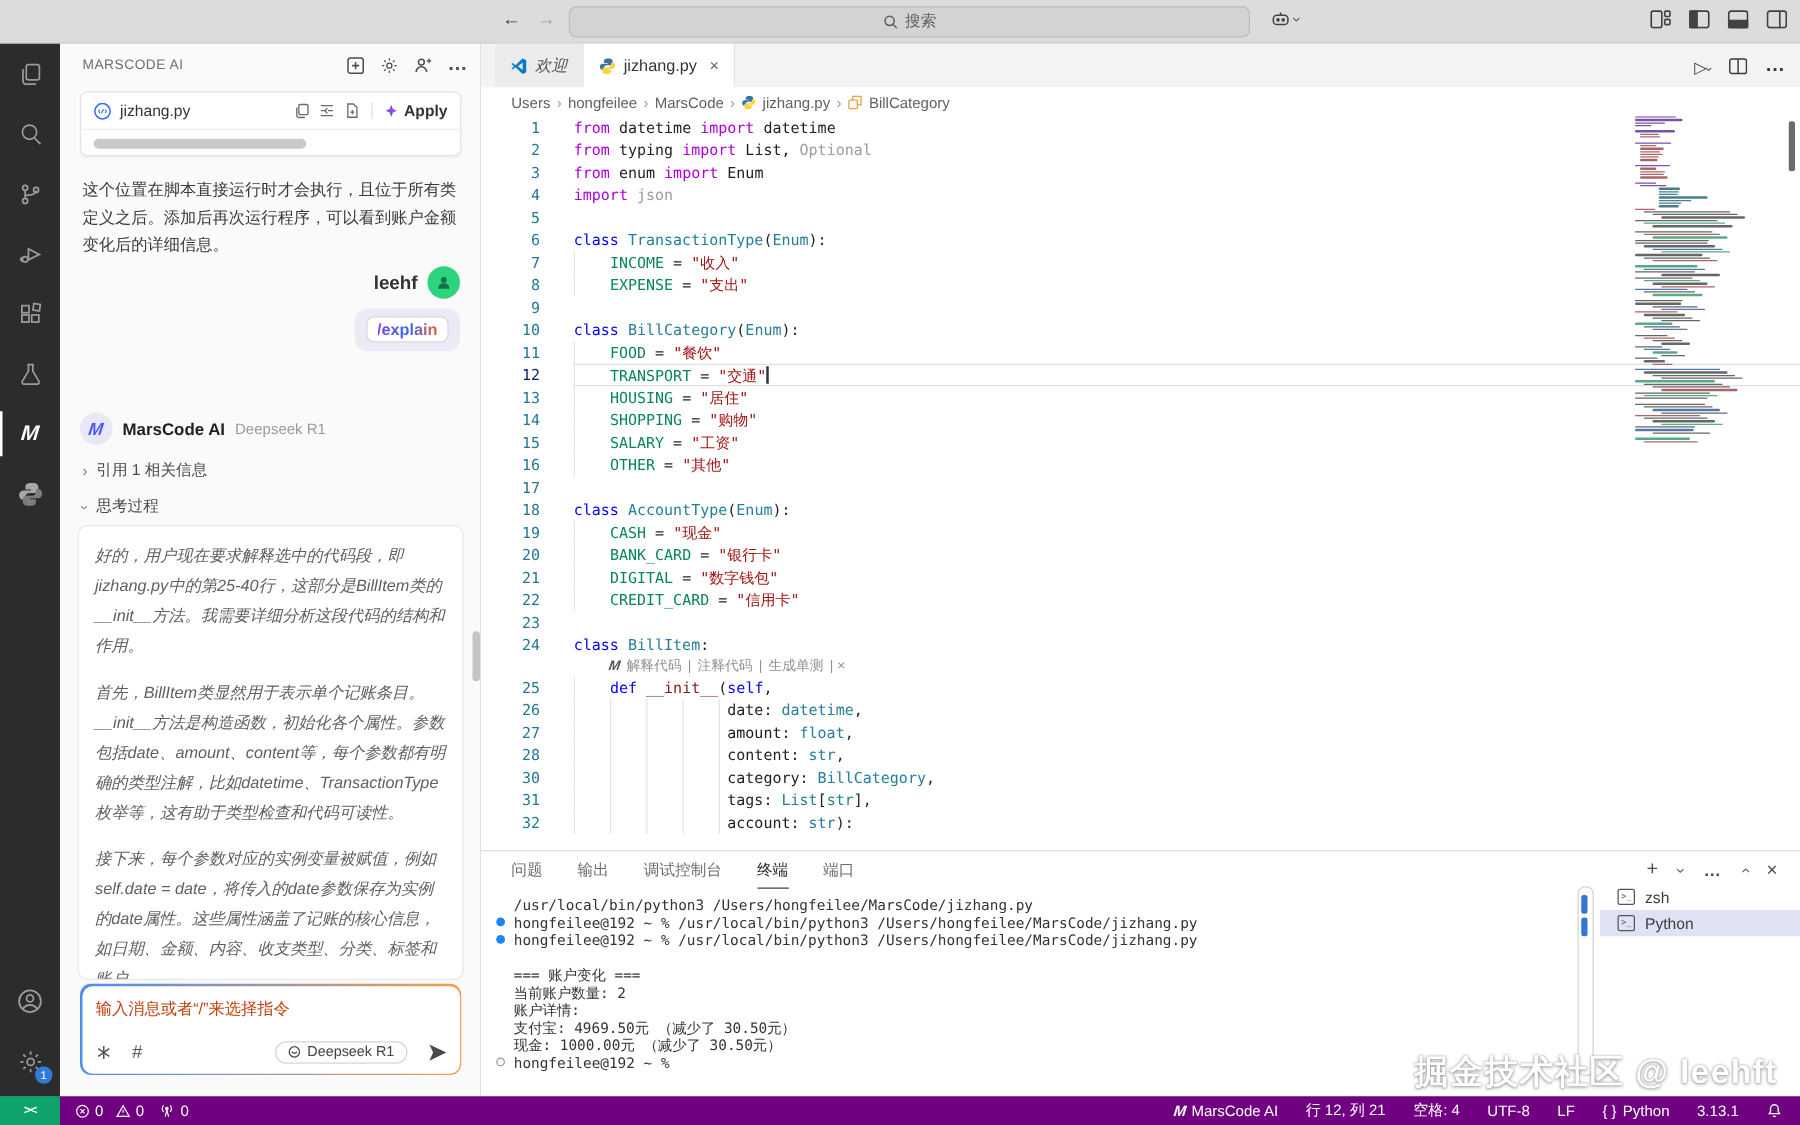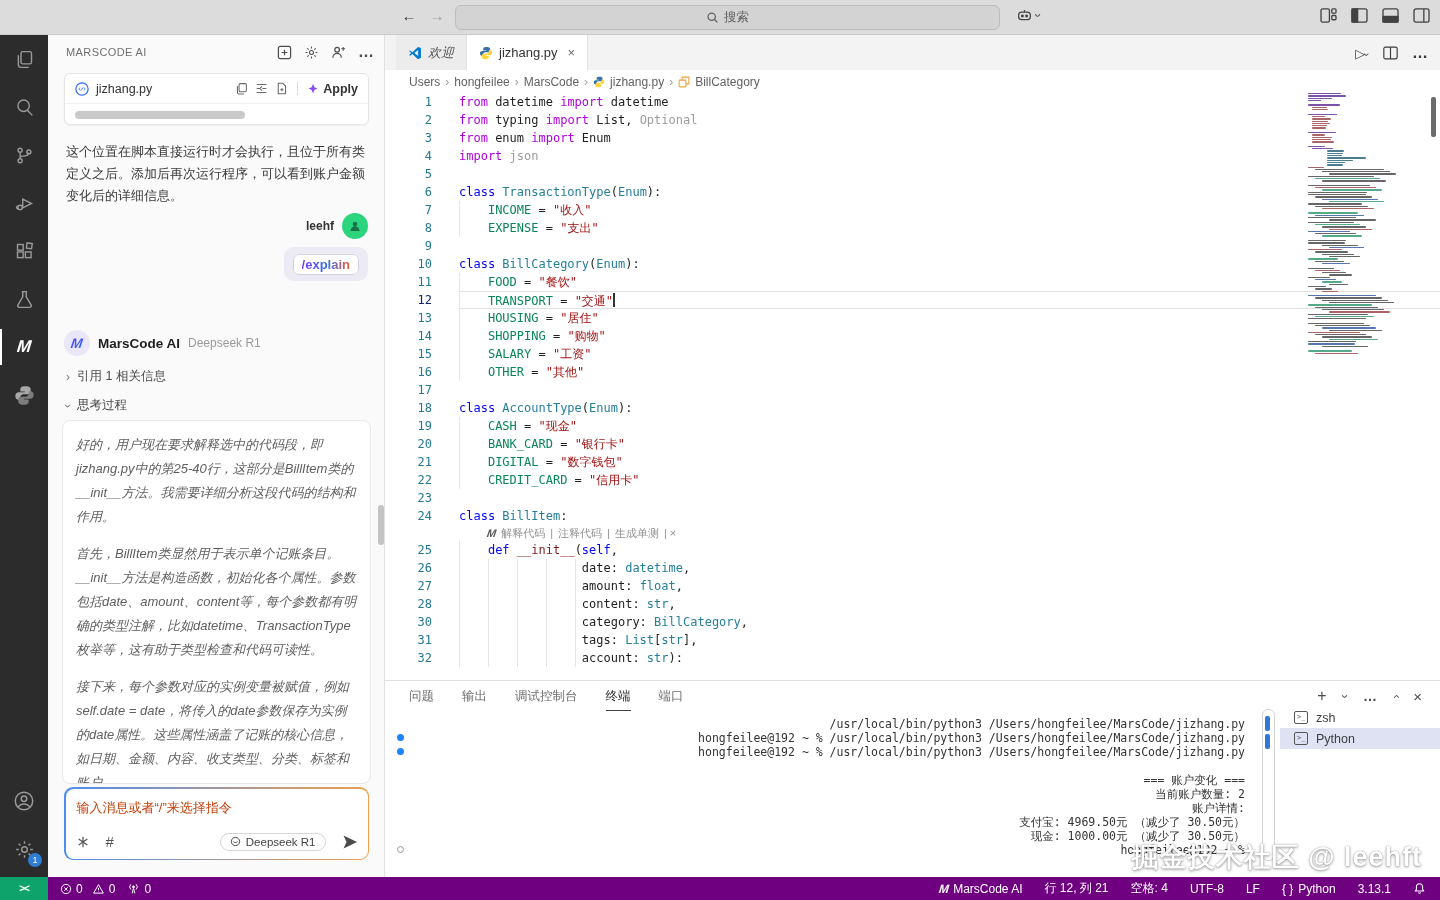--- a/index.html
+++ b/index.html
@@ -40,21 +40,21 @@
   #sb-card { position:absolute; left:16px; top:38px; width:305px; height:52px; background:#fff;
              border:1px solid #e5e5e5; border-radius:6px; box-shadow:0 1px 2px rgba(0,0,0,.05); }
   #sb-card-row1 { height:30px; display:flex; align-items:center; padding:0 10px; gap:7px; border-bottom:1px solid #f0f0f0; }
   #sb-file-name { font-size:12.5px; color:#333; flex:1; }
   .card-ico { color:#6a6a6a; display:flex; }
   .vdiv { width:1px; height:13px; background:#ddd; margin:0 2px; }
   #apply-btn { display:flex; align-items:center; gap:4px; font-size:12.5px; font-weight:bold; color:#333; }
   #skeleton-bar { margin:7px 10px; width:170px; height:8px; border-radius:4px; background:#c9c9c9; }
   #ctx-msg { position:absolute; left:18px; top:106px; width:302px; font-size:13px; line-height:22px; color:#3a3a3a; }
   #user-row { position:absolute; right:16px; top:178px; display:flex; align-items:center; gap:8px; }
-  #user-name { font-size:12px; color:#333; font-weight:bold; }
+  #user-name { font-size:15px; color:#333; font-weight:bold; }
   #avatar { width:26px; height:26px; border-radius:50%; background:#2bd47d; display:flex; align-items:center; justify-content:center; }
   #user-bubble { position:absolute; right:16px; top:212px; background:#eceaf4; border-radius:10px; padding:8px 9px; }
   #explain-chip { background:#fff; border:1px solid #d4d2e2; border-radius:6px; padding:2px 8px;
                   font-size:13px; font-weight:bold;
                   background-image:linear-gradient(90deg,#fff,#fff); }
   #explain-chip span { background:linear-gradient(90deg,#7a3cf0,#2f6bff,#f05a2d);
                   -webkit-background-clip:text; background-clip:text; color:transparent; }
   #ai-row { position:absolute; left:16px; top:295px; display:flex; align-items:center; gap:8px; }
   #ai-logo { width:26px; height:26px; border-radius:50%; background:#e9e7f8; display:flex; align-items:center; justify-content:center; }
   #ai-logo span { font-style:italic; font-weight:900; font-size:14px; transform:skewX(-8deg);
@@ -106,21 +106,21 @@
   .mbar { height:1.3px; border-radius:1px; }
   #ov-thumb { position:absolute; left:1046px; top:4px; width:5px; height:40px; background:#6b6b6b; border-radius:2px; }
 
   
   #panel { position:absolute; left:385px; top:680px; width:1055px; height:197px; background:#fff; border-top:1px solid #e0e0e0; }
   #panel-tabs { position:absolute; left:24px; top:0; height:30px; display:flex; gap:28px; align-items:center;
                 font-size:12.5px; color:#6e6e6e; }
   .ptab { height:30px; line-height:30px; }
   .ptab.active { color:#2d2d2d; border-bottom:1.5px solid #424242; }
   #panel-icons { position:absolute; right:18px; top:6px; display:flex; gap:16px; align-items:center; color:#4d4d4d; font-size:14px; }
-  #terminal { position:absolute; left:0; top:31px; width:860px; bottom:0; padding:5px 0 0 26px;text-align:right; }
+  #terminal { position:absolute; left:0; top:31px; width:860px; bottom:0; padding:5px 0 0 26px; }
   .trow { height:14px; line-height:14px; position:relative; white-space:pre;
           font-family:"DejaVu Sans Mono", monospace; font-size:11.5px; color:#333; }
   .tmark { position:absolute; left:-14px; top:3px; width:7px; height:7px; border-radius:50%; }
   .tmark.blue { background:#1a85ff; }
   .tmark.hollow { border:1.2px solid #9a9a9a; background:transparent; }
   #term-deco { position:absolute; left:877px; top:28px; width:13px; height:152px; background:#fff;
                border:1px solid #d4d4d4; border-radius:6px; }
   .deco-bar { position:absolute; left:2px; width:5px; height:15px; background:#3377d6; border-radius:2px; }
   #term-list { position:absolute; left:895px; top:26px; right:0; }
   .term-row { height:21px; display:flex; align-items:center; gap:8px; padding-left:14px; font-size:12.5px; color:#3d3d3d; }

